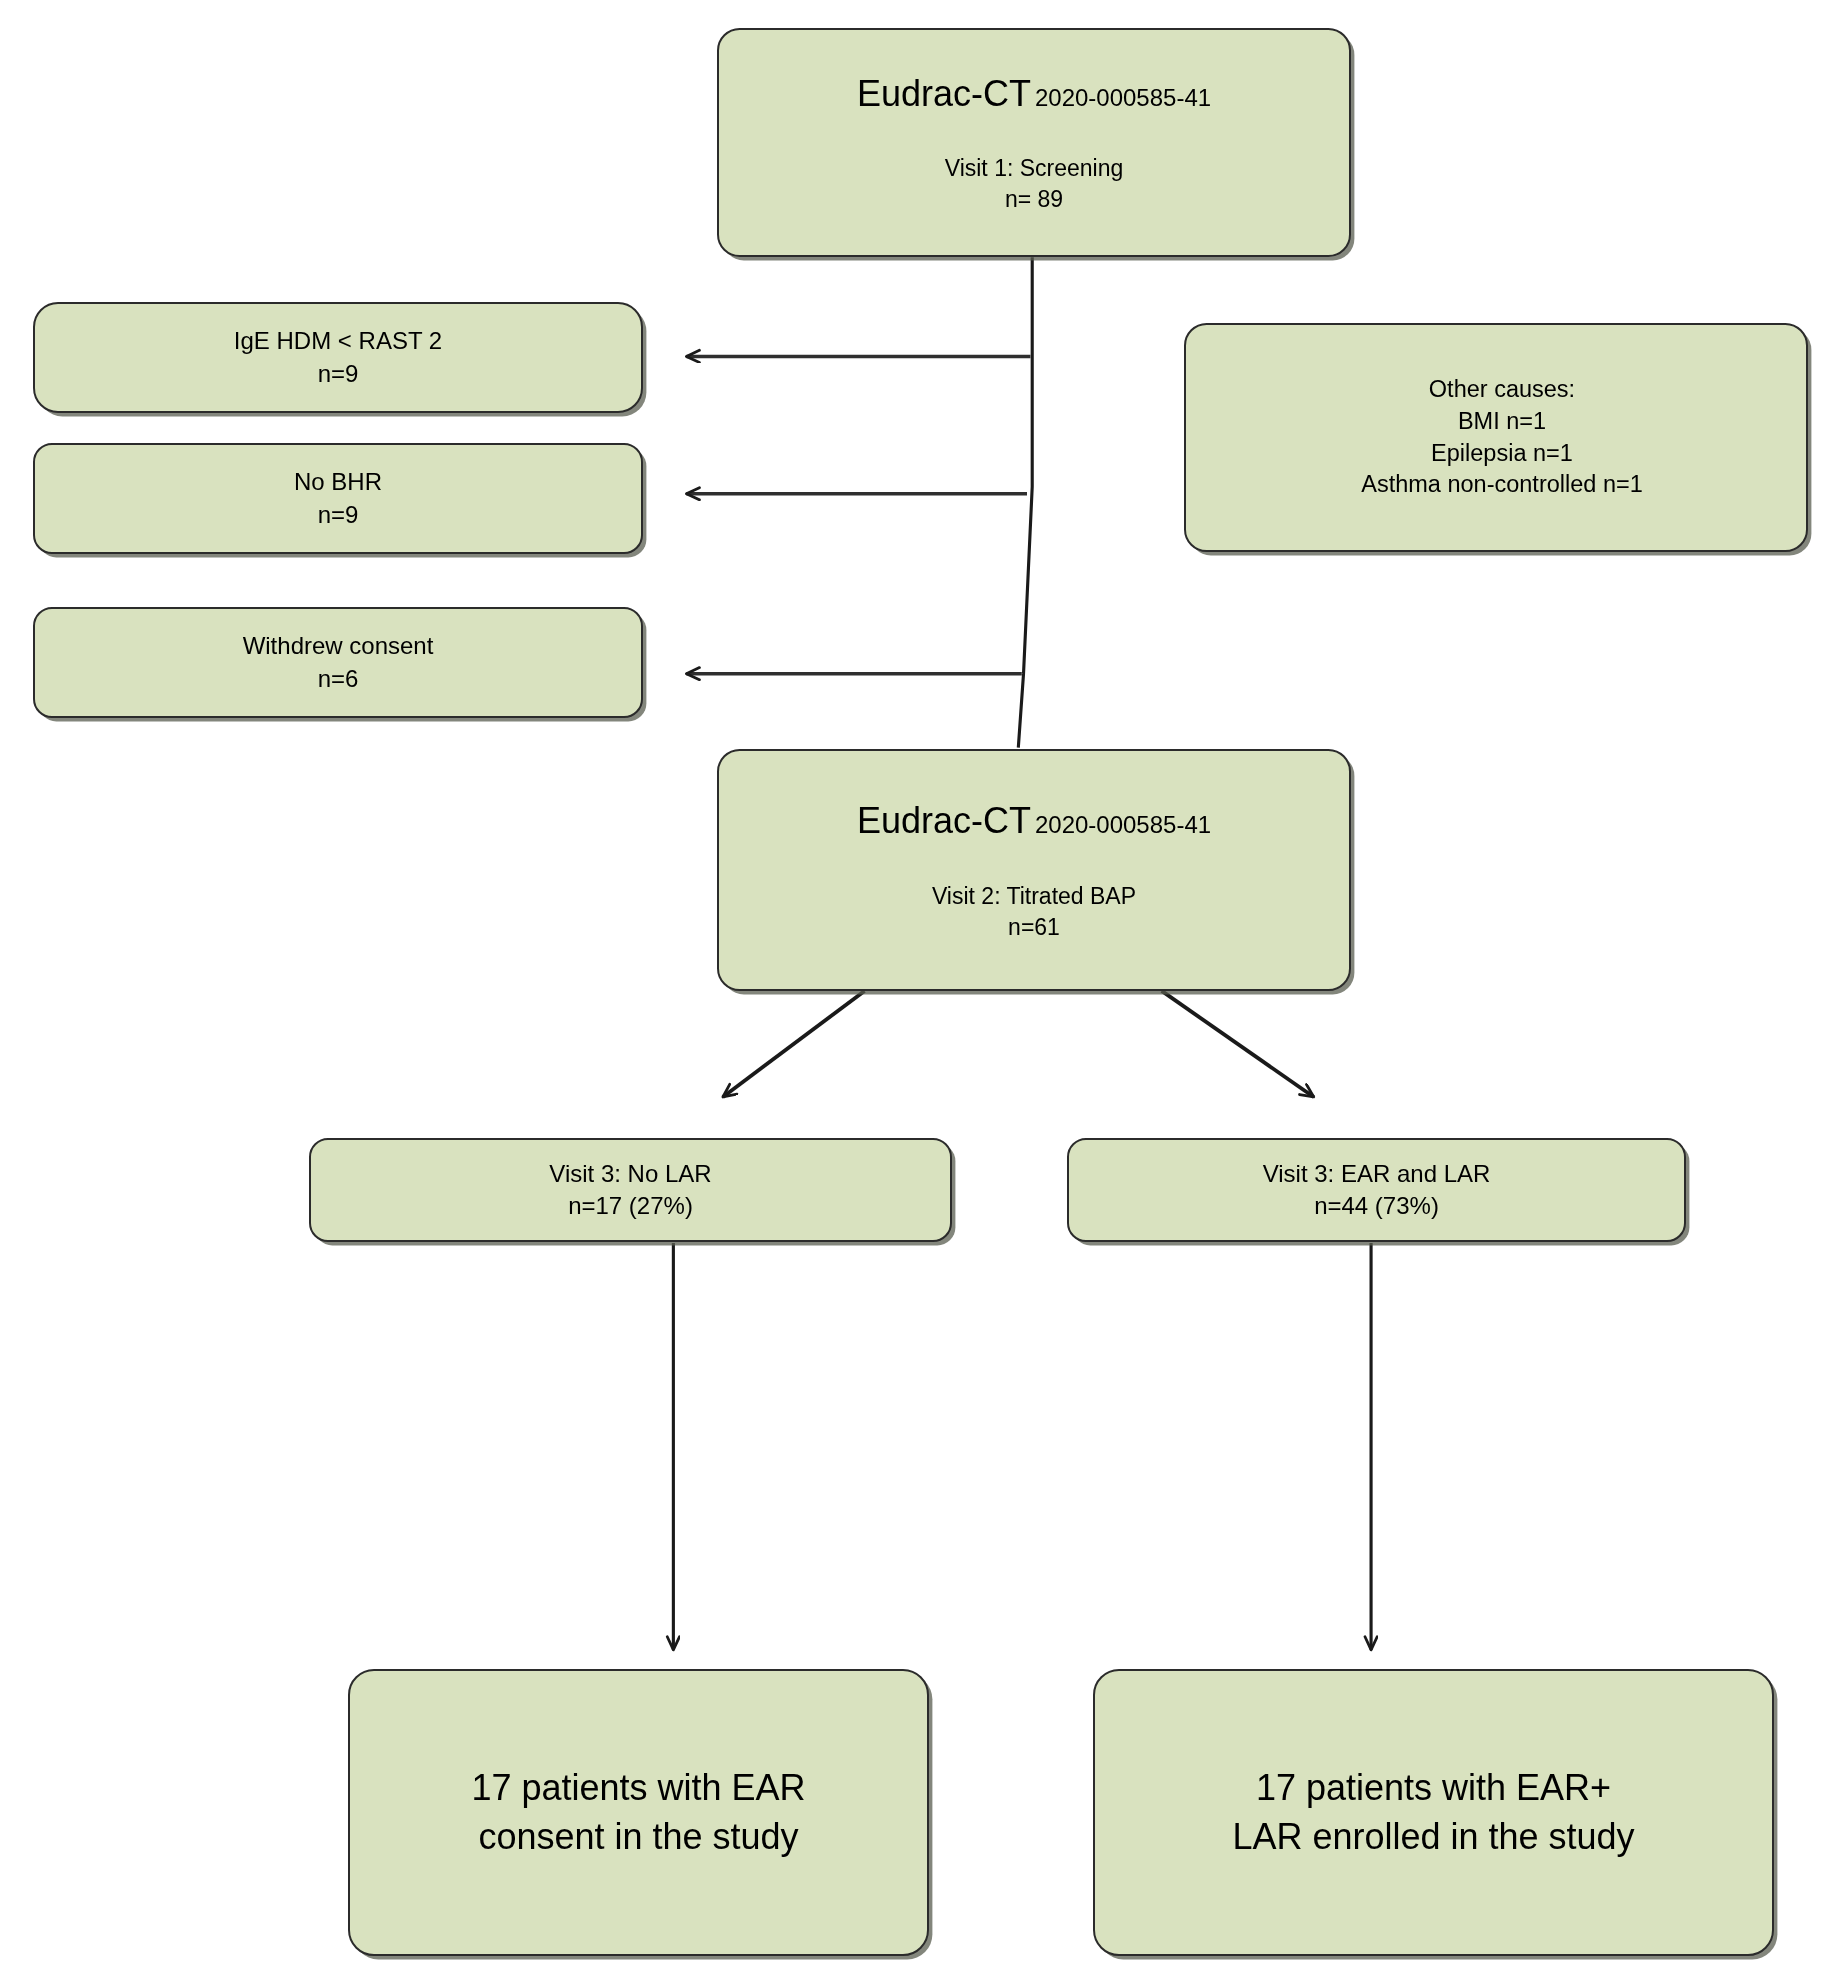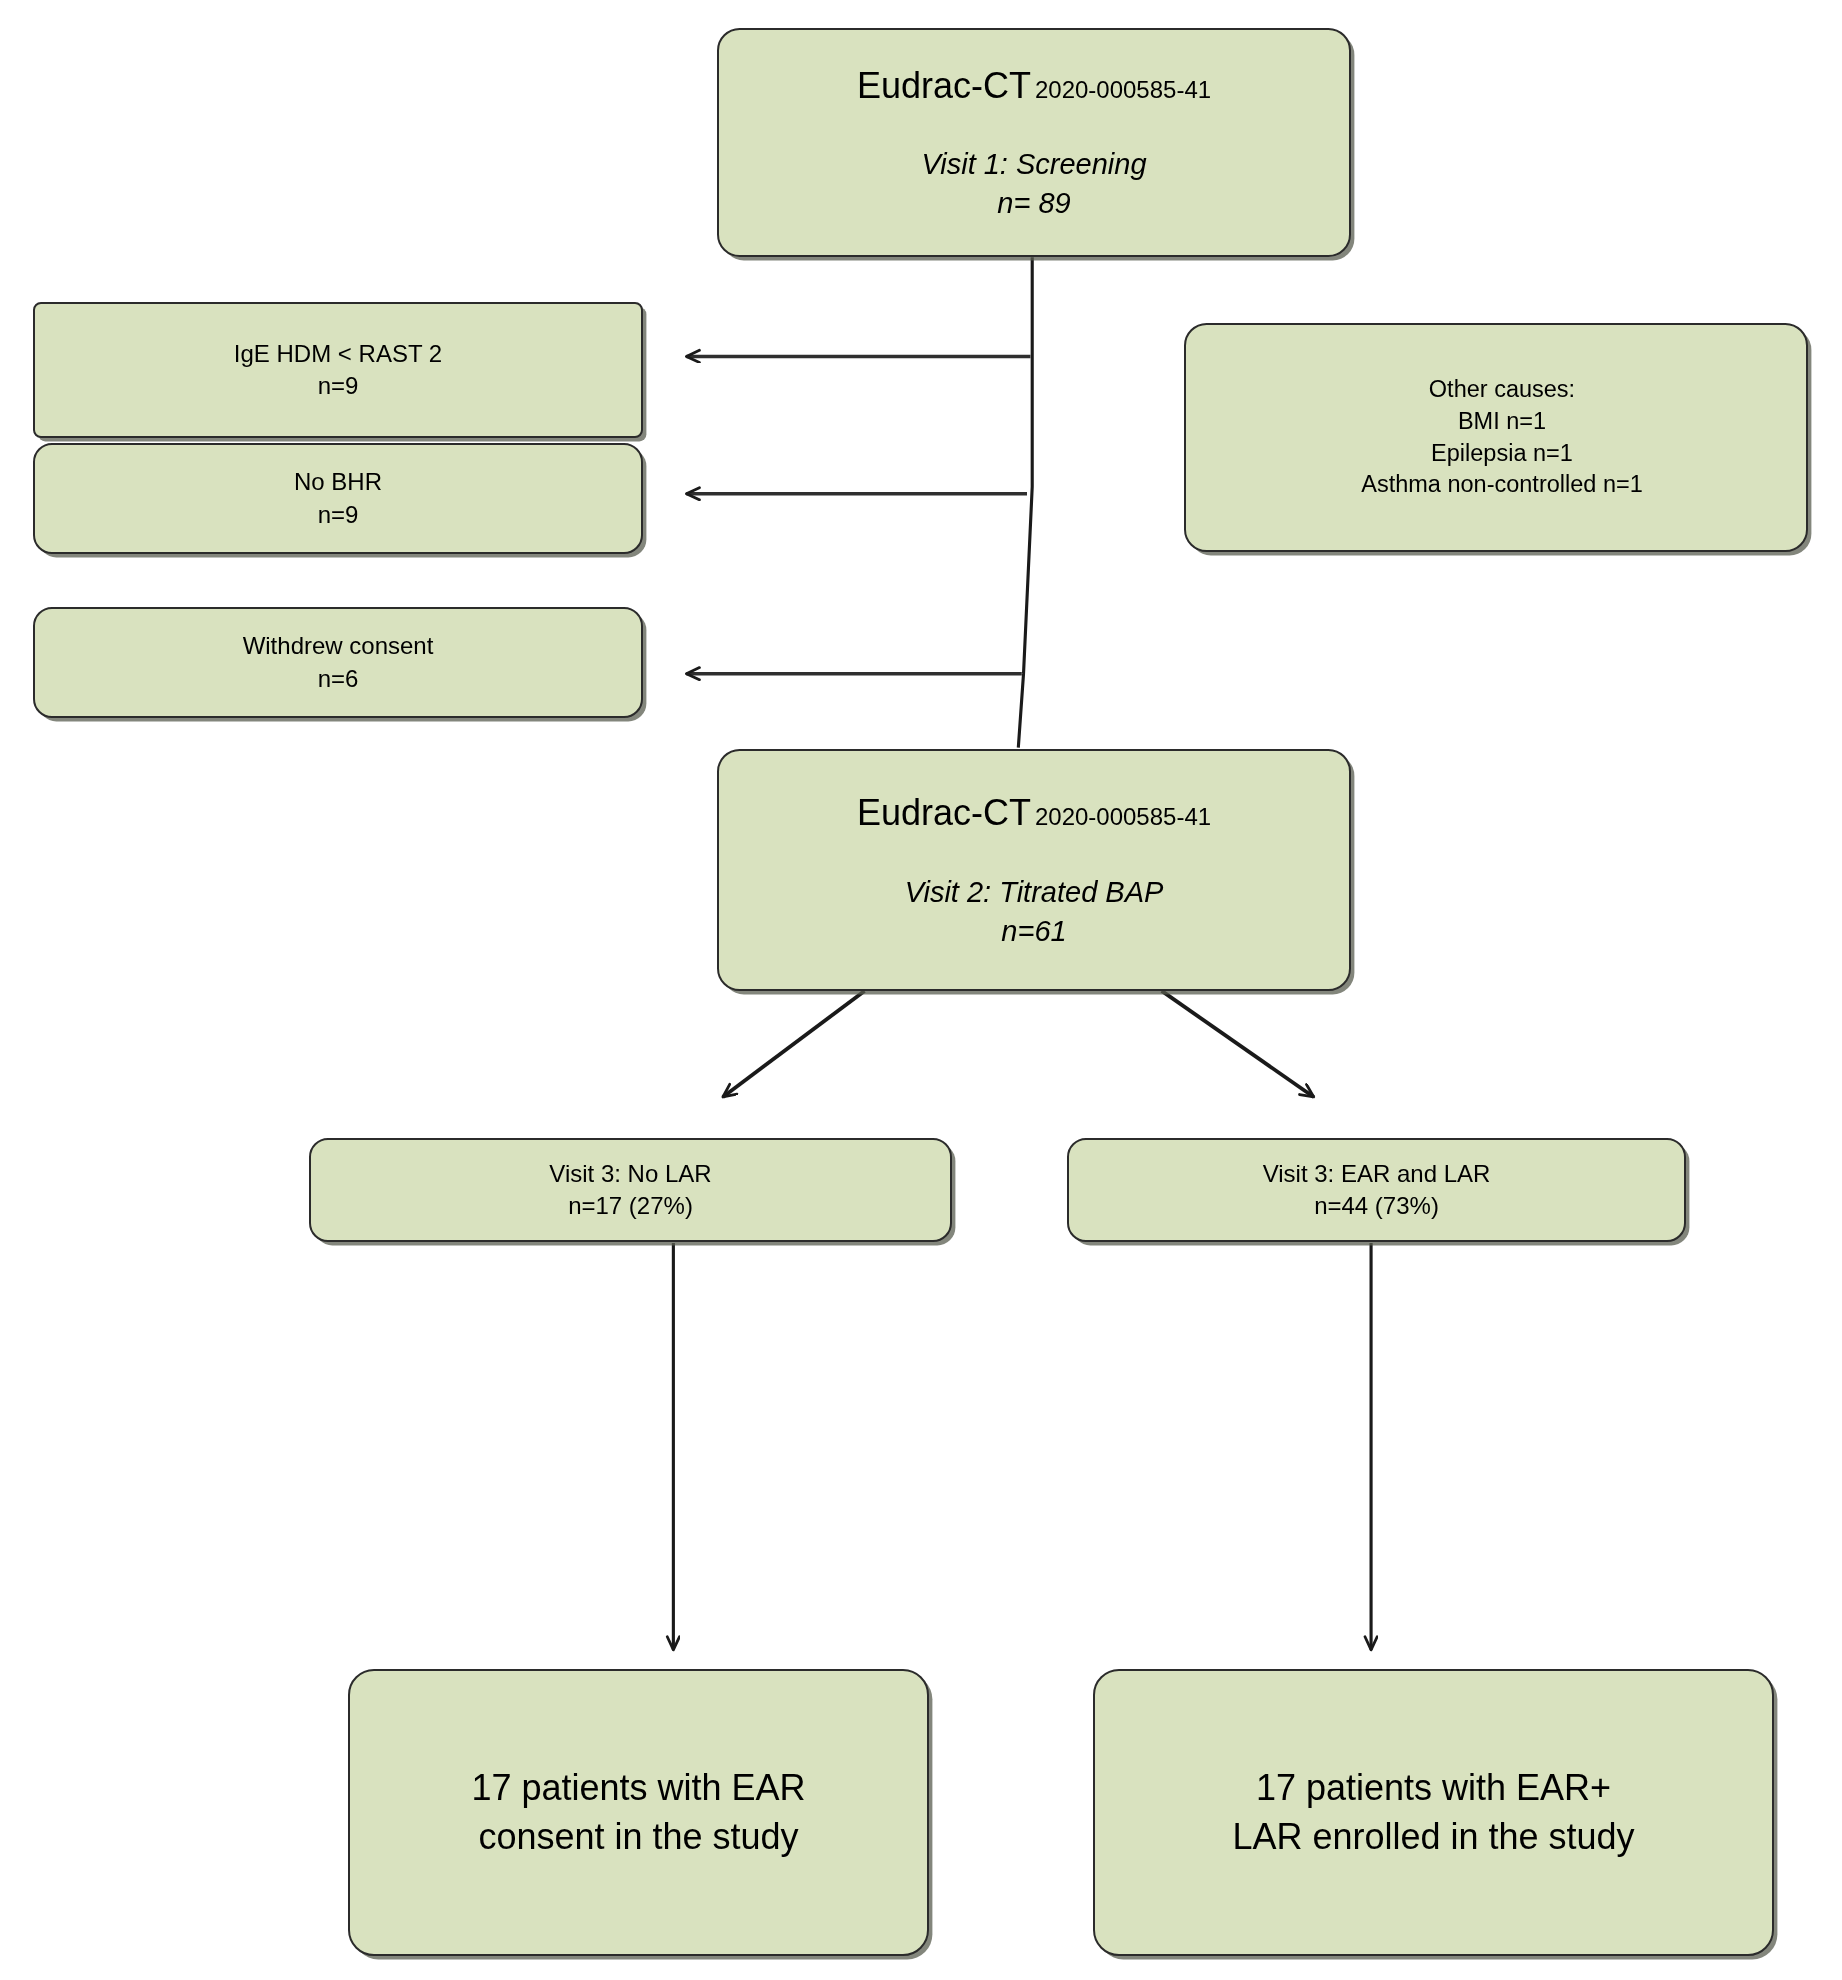--- a/index.html
+++ b/index.html
@@ -31,21 +31,21 @@
     align-items: center;
     justify-content: center;
     text-align: center;
     line-height: 1.35;
     z-index: 3;
   }
   .node .ln { display: block; white-space: nowrap; }
 
   
   .t-big   { font-size: 36px; }
-  .t-mid   { font-size: 29px; font-style: italic; }
+  .t-mid   { font-size: 23px; }
   .t-small { font-size: 24px; }
   .t-tiny  { font-size: 23.5px; }
   .t-id    { font-size: 24px; }
 
   .gap-lg { height: 35px; }
 
   .title-row {
     display: flex;
     align-items: baseline;
     justify-content: center;
@@ -93,21 +93,21 @@
   <div class="node" style="left:717px; top:28px; width:634px; height:229px;">
     <div class="title-row">
       <span class="ln t-big">Eudrac-CT</span>
       <span class="ln t-id">2020-000585-41</span>
     </div>
     <div class="gap-lg"></div>
     <span class="ln t-mid">Visit 1: Screening</span>
     <span class="ln t-mid">n= 89</span>
   </div>
 
-  <div class="node" style="left:33px; top:302px; width:610px; height:136px; border-radius:8px;">
+  <div class="node" style="left:33px; top:302px; width:610px; height:111px; border-radius:25px;">
     <span class="ln t-small">IgE HDM &lt; RAST 2</span>
     <span class="ln t-small">n=9</span>
   </div>
 
   <div class="node" style="left:33px; top:443px; width:610px; height:111px; border-radius:19px;">
     <span class="ln t-small">No BHR</span>
     <span class="ln t-small">n=9</span>
   </div>
 
   <div class="node" style="left:33px; top:607px; width:610px; height:111px; border-radius:19px;">

